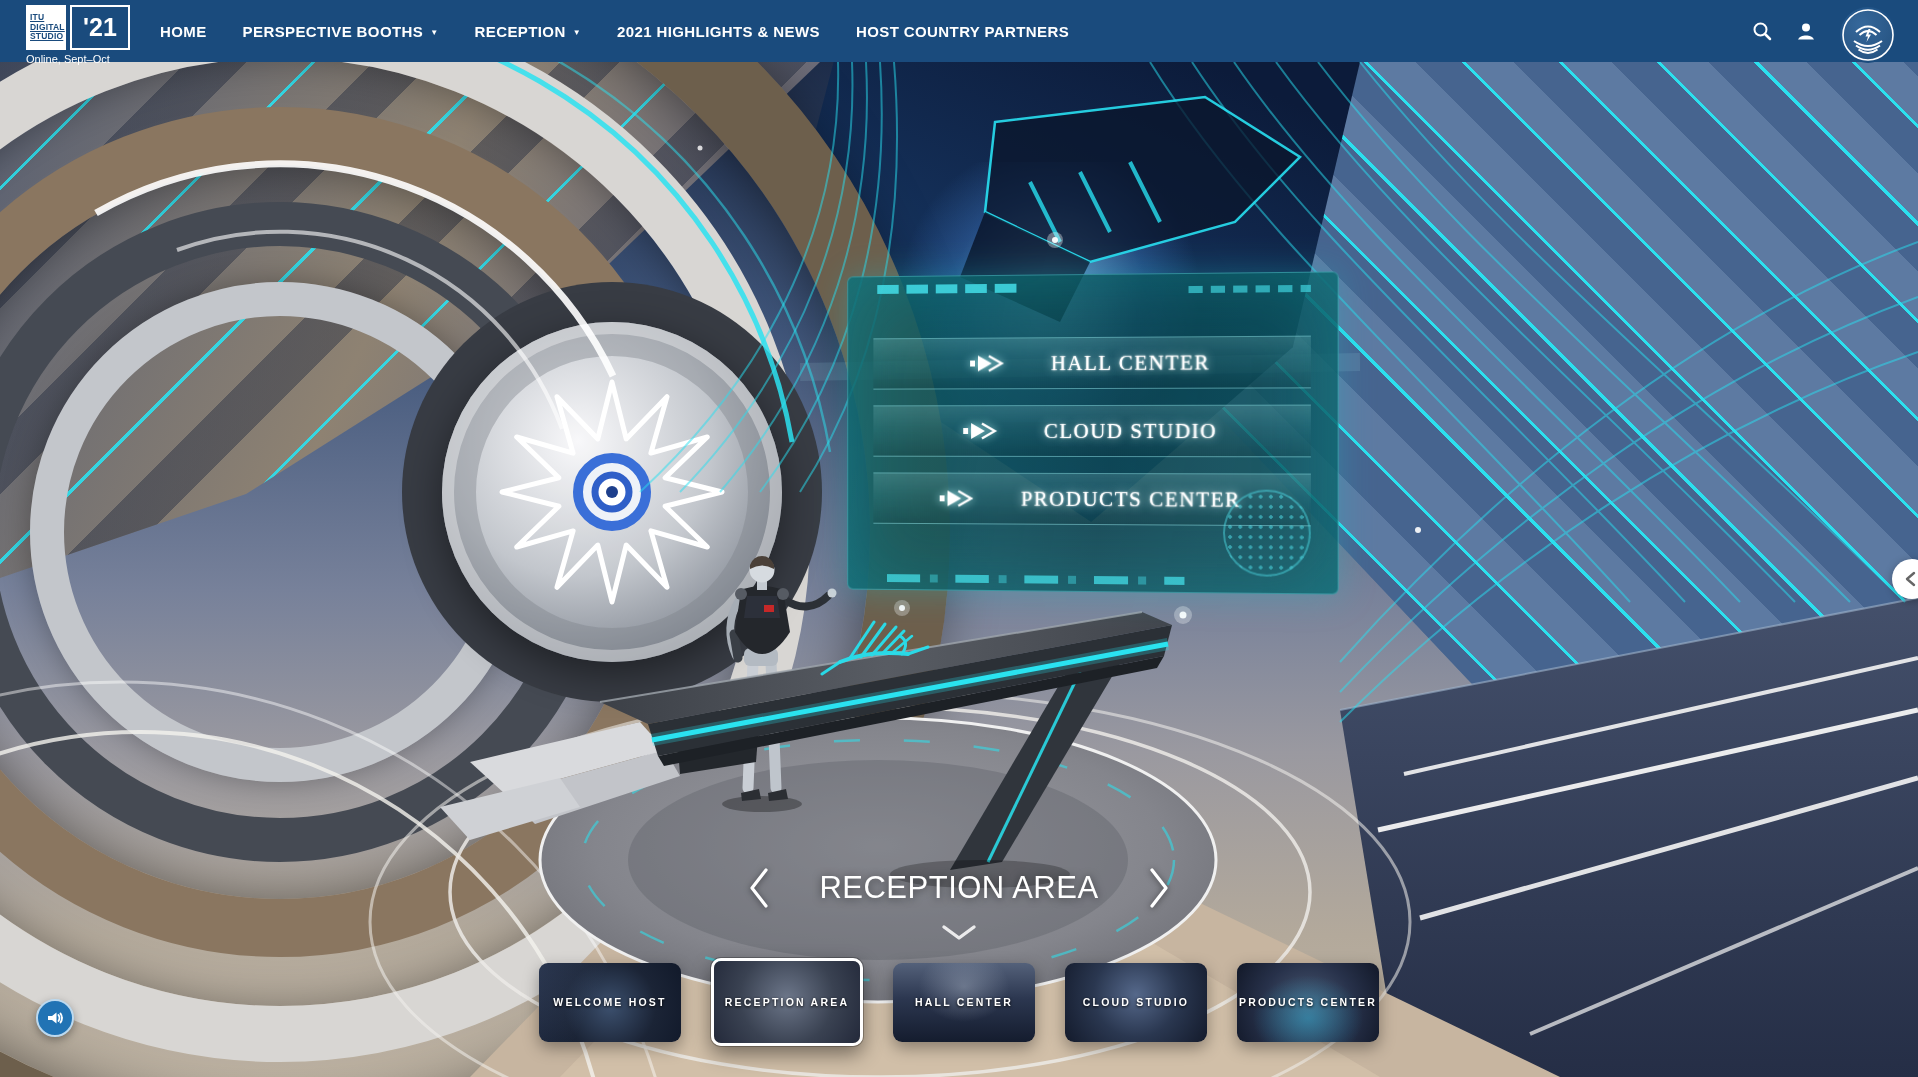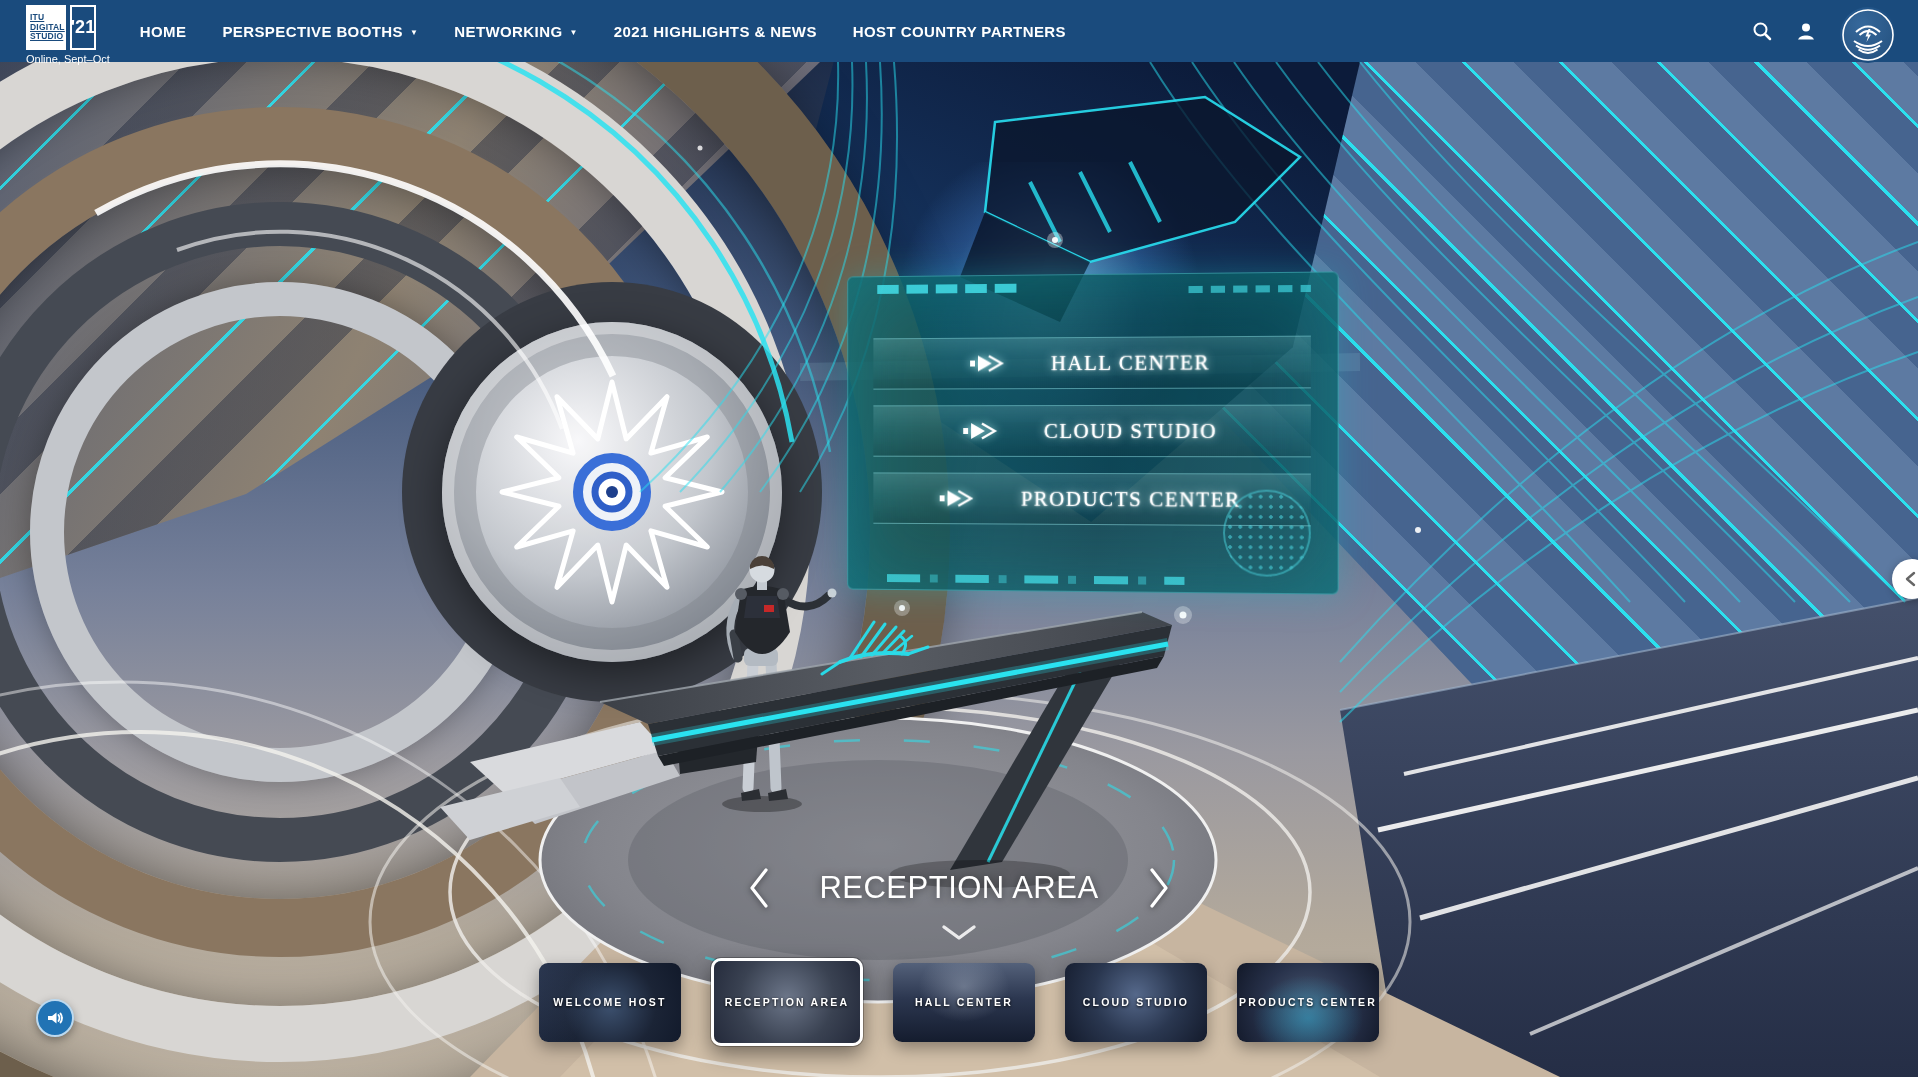--- a/index.html
+++ b/index.html
@@ -7,22 +7,22 @@
   body { font-family: "Liberation Sans", sans-serif; position: relative; }
   .app { position:absolute; inset:0; width:1918px; height:1077px; overflow:hidden; }
 
   
   .navbar { position:absolute; top:0; left:0; right:0; height:62px; background:#1a4b7d;
             display:flex; align-items:center; padding:0 22px 0 26px; z-index:50; }
   .brand { display:flex; flex-direction:column; margin-right:30px; margin-top:8px; cursor:pointer; }
   .brand-top { display:flex; gap:4px; }
   .brand-box-white { background:#ffffff; color:#1a4b7d; width:40px; height:45px; display:flex; flex-direction:column;
                      justify-content:center; padding-left:4px; font-size:8.5px; font-weight:bold; line-height:1.15; letter-spacing:.2px;text-decoration:underline; }
-  .brand-box-year { border:2px solid #fff; color:#fff; width:26px; height:45px; display:flex; align-items:center;
-                    justify-content:center; font-size:18px; font-weight:bold; }
+  .brand-box-year { border:2px solid #fff; color:#fff; width:60px; height:45px; display:flex; align-items:center;
+                    justify-content:center; font-size:25px; font-weight:bold; }
   .brand-sub { color:#fff; font-size:11px; margin-top:3px; white-space:nowrap; }
   .nav-menu { list-style:none; display:flex; gap:36px; align-items:center; }
   .nav-item { color:#fff; font-weight:bold; font-size:15px; letter-spacing:.4px; display:flex; align-items:center;
               gap:7px; cursor:pointer; white-space:nowrap; }
   .caret { font-size:8px; position:relative; top:1px; }
   .nav-right { margin-left:auto; display:flex; align-items:center; gap:24px; }
   .nav-icon-btn { cursor:pointer; display:flex; align-items:center; justify-content:center; }
   .emblem { width:56px; height:56px; border-radius:50%; margin-top:8px; background:radial-gradient(circle at 38% 32%, #2a5f95, #1a4b7d 70%); display:flex; align-items:center; justify-content:center; cursor:pointer; }
 
   
@@ -395,21 +395,21 @@
     </div>
     <ul class="nav-menu">
       <li class="nav-item">
         <span>HOME</span>
       </li>
       <li class="nav-item">
         <span>PERSPECTIVE BOOTHS</span>
         <span class="caret">▼</span>
       </li>
       <li class="nav-item">
-        <span>NETWORKING</span>
+        <span>RECEPTION</span>
         <span class="caret">▼</span>
       </li>
       <li class="nav-item">
         <span>2021 HIGHLIGHTS &amp; NEWS</span>
       </li>
       <li class="nav-item">
         <span>HOST COUNTRY PARTNERS</span>
       </li>
     </ul>
     <div class="nav-right">

